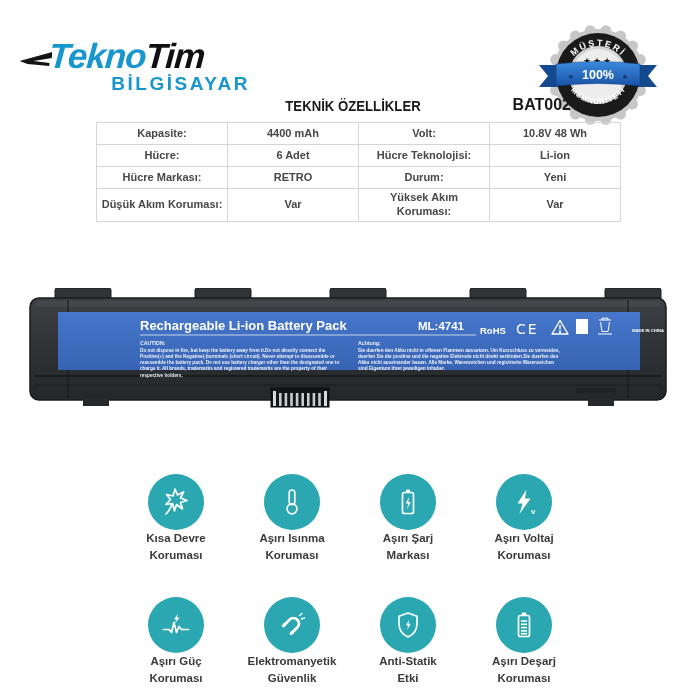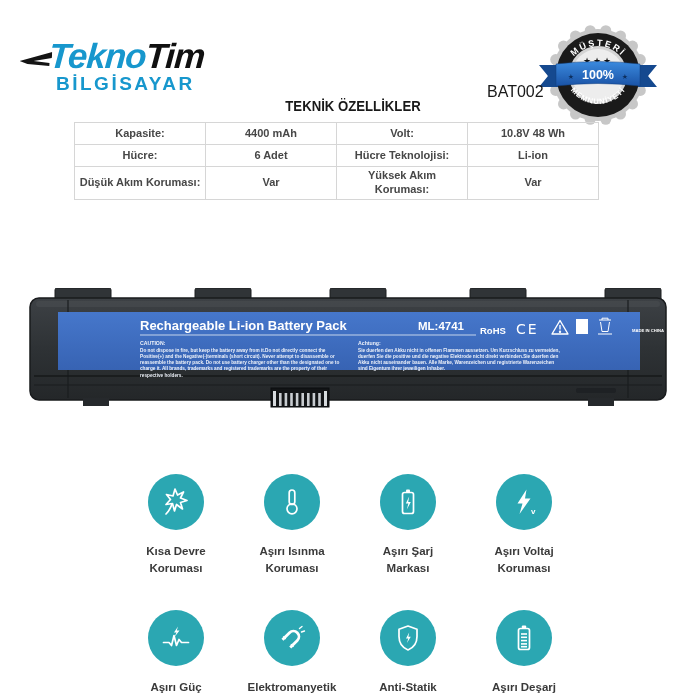--- a/index.html
+++ b/index.html
@@ -5,30 +5,30 @@
   html,body{margin:0;padding:0;background:#fff;}
   .page{position:relative;width:700px;height:700px;background:#ffffff;overflow:hidden;
         font-family:"Liberation Sans", sans-serif;color:#333;}
 
   
   .logo{position:absolute;left:20px;top:36px;width:230px;}
   .logo-line{display:flex;align-items:center;transform:skewX(-4deg);}
   .logo-arrow{margin-right:-3px;margin-top:8px;}
   .logo-tekno{font-size:35px;font-weight:700;font-style:italic;color:#1797cd;letter-spacing:-1px;}
   .logo-tim{font-size:35px;font-weight:700;font-style:italic;color:#101010;letter-spacing:-1px;}
-  .logo-sub{margin-left:36px;margin-top:-3px;font-size:19px;font-weight:700;color:#1797cd;letter-spacing:2.5px;}
+  .logo-sub{margin-left:36px;margin-top:-3px;font-size:19px;font-weight:700;color:#1797cd;letter-spacing:2.5px;text-align:right;}
 
   
   .tech-title{position:absolute;left:258px;top:97px;width:190px;text-align:center;
               font-size:15.5px;font-weight:700;color:#191919;transform:scaleX(.85);letter-spacing:0;}
-  .model-title{position:absolute;left:487px;top:83px;width:84px;text-align:left;
-               font-size:16px;font-weight:400;color:#191919;}
-
-  
-  table.specs{position:absolute;left:74px;top:122px;width:525px;border-collapse:collapse;table-layout:fixed;}
+  .model-title{position:absolute;left:487px;top:96px;width:84px;text-align:right;
+               font-size:16px;font-weight:700;color:#191919;}
+
+  
+  table.specs{position:absolute;left:96px;top:122px;width:525px;border-collapse:collapse;table-layout:fixed;}
   table.specs td{border:1px solid #d6d6d6;text-align:center;vertical-align:middle;
                  font-size:11px;font-weight:700;color:#474747;padding:2px 3px;height:17px;
                  white-space:pre-line;line-height:1.25;}
 
   
   .battery{position:absolute;left:28px;top:288px;width:640px;height:135px;}
   .battery svg{position:absolute;left:0;top:0;}
   .bat-text{position:absolute;color:#eef2fa;font-size:4.7px;line-height:1.32;font-weight:700;width:205px;}
   .bat-text .bt-title{display:block;font-size:5.2px;margin-bottom:1px;}
   .bat-left{left:112px;top:340px;}
@@ -36,21 +36,21 @@
   
   .battery .bat-left{left:112px;top:52px;}
   .battery .bat-right{left:330px;top:52px;}
 
   
   .features{position:absolute;left:118px;top:474px;width:464px;}
   .feat-row{display:flex;margin-bottom:32px;}
   .feat{width:116px;text-align:center;}
   .feat-circle{width:56px;height:56px;border-radius:50%;margin:0 auto;
                display:flex;align-items:center;justify-content:center;}
-  .feat-label{margin-top:13px;font-size:11.5px;font-weight:700;color:#3a3a3a;
+  .feat-label{font-size:11.5px;font-weight:700;color:#3a3a3a;
               line-height:1.5;white-space:pre-line;}
 </style>
 </head>
 <body>
 
 <div class="page">
 
   <div class="logo">
     <div class="logo-line">
       <svg class="logo-arrow" width="32" height="18" viewBox="0 0 32 18">
@@ -127,20 +127,26 @@
       <td>Volt:</td>
       <td>10.8V 48 Wh</td>
     </tr>
     <tr>
       <td>Hücre:</td>
       <td>6 Adet</td>
       <td>Hücre Teknolojisi:</td>
       <td>Li-ion</td>
     </tr>
     <tr>
+      <td>Hücre Markası:</td>
+      <td>RETRO</td>
+      <td>Durum:</td>
+      <td>Yeni</td>
+    </tr>
+    <tr>
       <td>Düşük Akım Koruması:</td>
       <td>Var</td>
       <td>Yüksek Akım Koruması:</td>
       <td>Var</td>
     </tr>
   </tbody>
     </table>
 
   <div class="battery">
     <svg width="640" height="135" viewBox="0 0 640 135">

